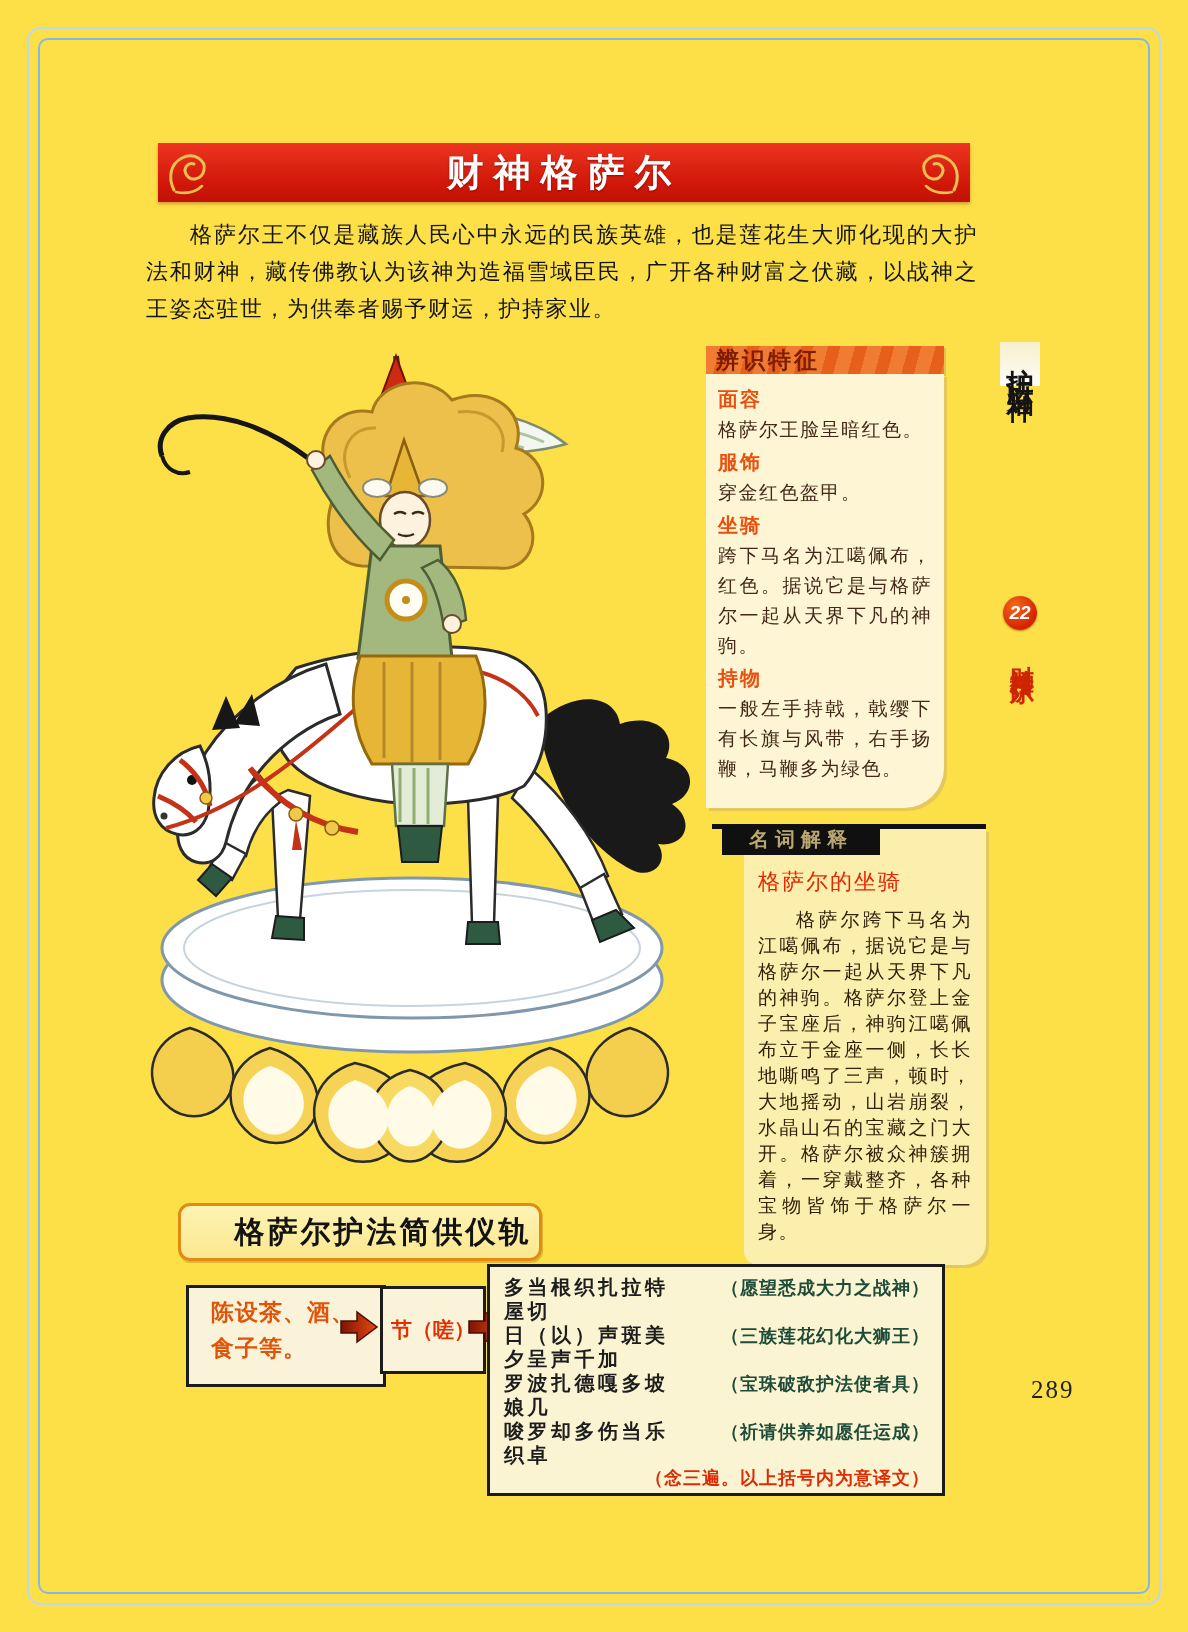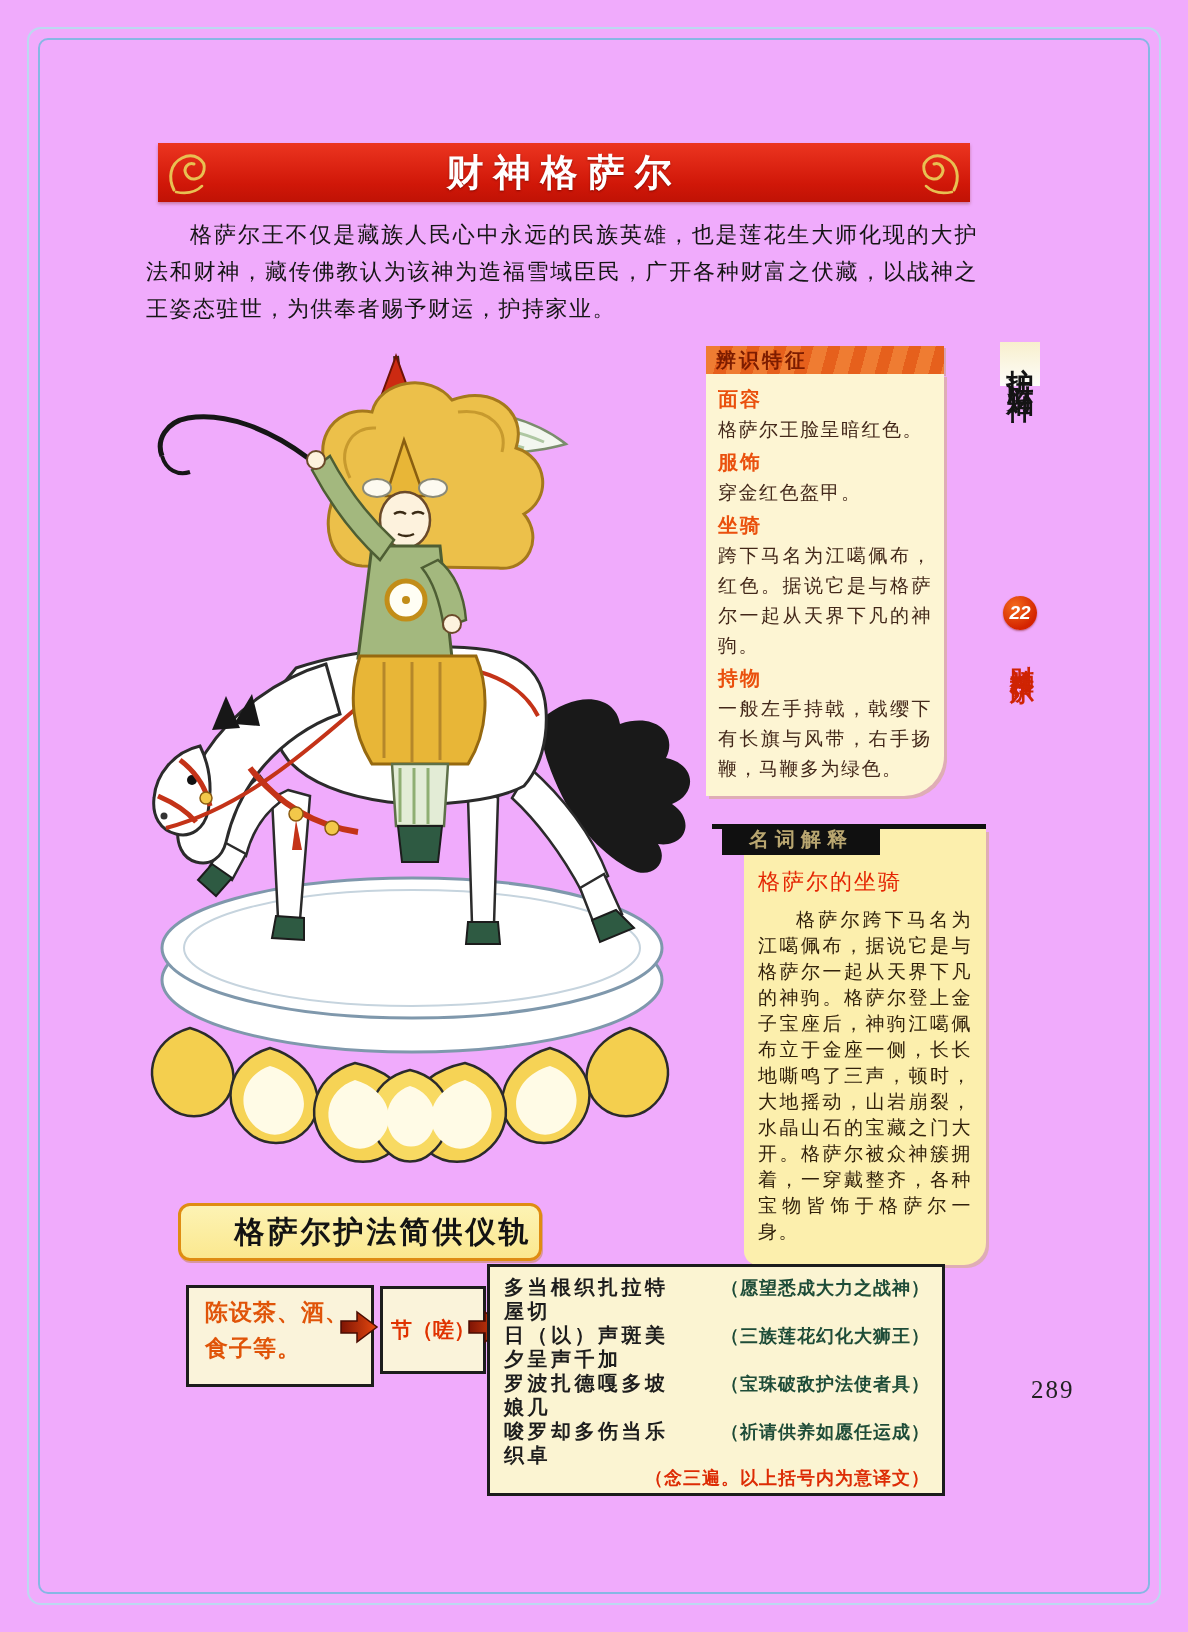--- a/index.html
+++ b/index.html
@@ -1,17 +1,17 @@
 <!DOCTYPE html>
 <html><head>
 <meta charset="utf-8">
 <style>
   html,body{margin:0;padding:0;background:#e9e9e9;}
   .page{
-    position:relative;width:1188px;height:1632px;background:#f0abfc;
+    position:relative;width:1188px;height:1632px;background:#fde047;
     font-family:"Liberation Sans",sans-serif;overflow:hidden;margin:0 auto;
     box-shadow:0 0 6px rgba(0,0,0,.25);
   }
   .frame{position:absolute;pointer-events:none;border-radius:14px;}
   .frame-outer{inset:27px;border:2px solid #bcd8f0;}
   .frame-inner{inset:38px;border:2px solid #86b7e4;border-radius:10px;}
 
   
   .banner{
     position:absolute;left:158px;top:143px;width:812px;height:59px;
@@ -35,25 +35,25 @@
   }
 
   
   .illustration{position:absolute;left:100px;top:328px;}
 
   
   .feature-box{position:absolute;left:706px;top:346px;width:238px;}
   .feature-header{
     height:28px;line-height:28px;padding-left:10px;
     background:repeating-linear-gradient(105deg,#ef7c32 0 14px,#e6601c 14px 26px);
-    color:#7c1c00;font-size:20px;font-weight:700;letter-spacing:3px;
+    color:#7c1c00;font-size:23px;font-weight:700;letter-spacing:3px;
     box-shadow:2px 2px 0 rgba(190,150,90,.45);
   }
   .feature-body{
-    background:#fdf5d3;padding:10px 12px 10px 12px;
+    background:#fdf5d3;padding:10px 12px 22px 12px;
     border-radius:0 0 40px 0;
     box-shadow:3px 3px 0 rgba(205,175,110,.5);
   }
   .f-label{color:#ea500d;font-size:20px;font-weight:700;letter-spacing:2px;line-height:31px;}
   .f-text{margin:0 0 2px 0;color:#43281a;font-size:19px;line-height:30px;
     letter-spacing:1.5px;text-align:justify;font-weight:500;}
 
   
   .side-tab{
     position:absolute;left:1000px;top:342px;
@@ -100,21 +100,21 @@
     box-shadow:1px 2px 0 rgba(180,120,20,.4);
     padding-left:46px;
   }
   .ritual-title span{font-size:30px;font-weight:700;color:#131313;letter-spacing:3px;}
 
   .flow-box{
     position:absolute;border:3px solid #1c1c1c;background:#faf3da;
     color:#e05408;font-weight:700;
   }
   .flow-step1{left:186px;top:1285px;width:150px;height:84px;
-    font-size:23px;line-height:36px;padding:6px 16px;letter-spacing:1px;}
+    font-size:23px;line-height:36px;padding:6px 22px;letter-spacing:1px;}
   .flow-step2{left:380px;top:1286px;width:100px;height:82px;
     font-size:21px;display:flex;align-items:center;justify-content:center;color:#e03200;}
   .flow-arrow{position:absolute;}
 
   .chant-box{
     position:absolute;left:487px;top:1264px;width:458px;
     border:3px solid #1c1c1c;background:#fbf4d2;
     padding:8px 12px 4px 14px;box-sizing:border-box;
     font-family:"Liberation Serif",serif;
   }

